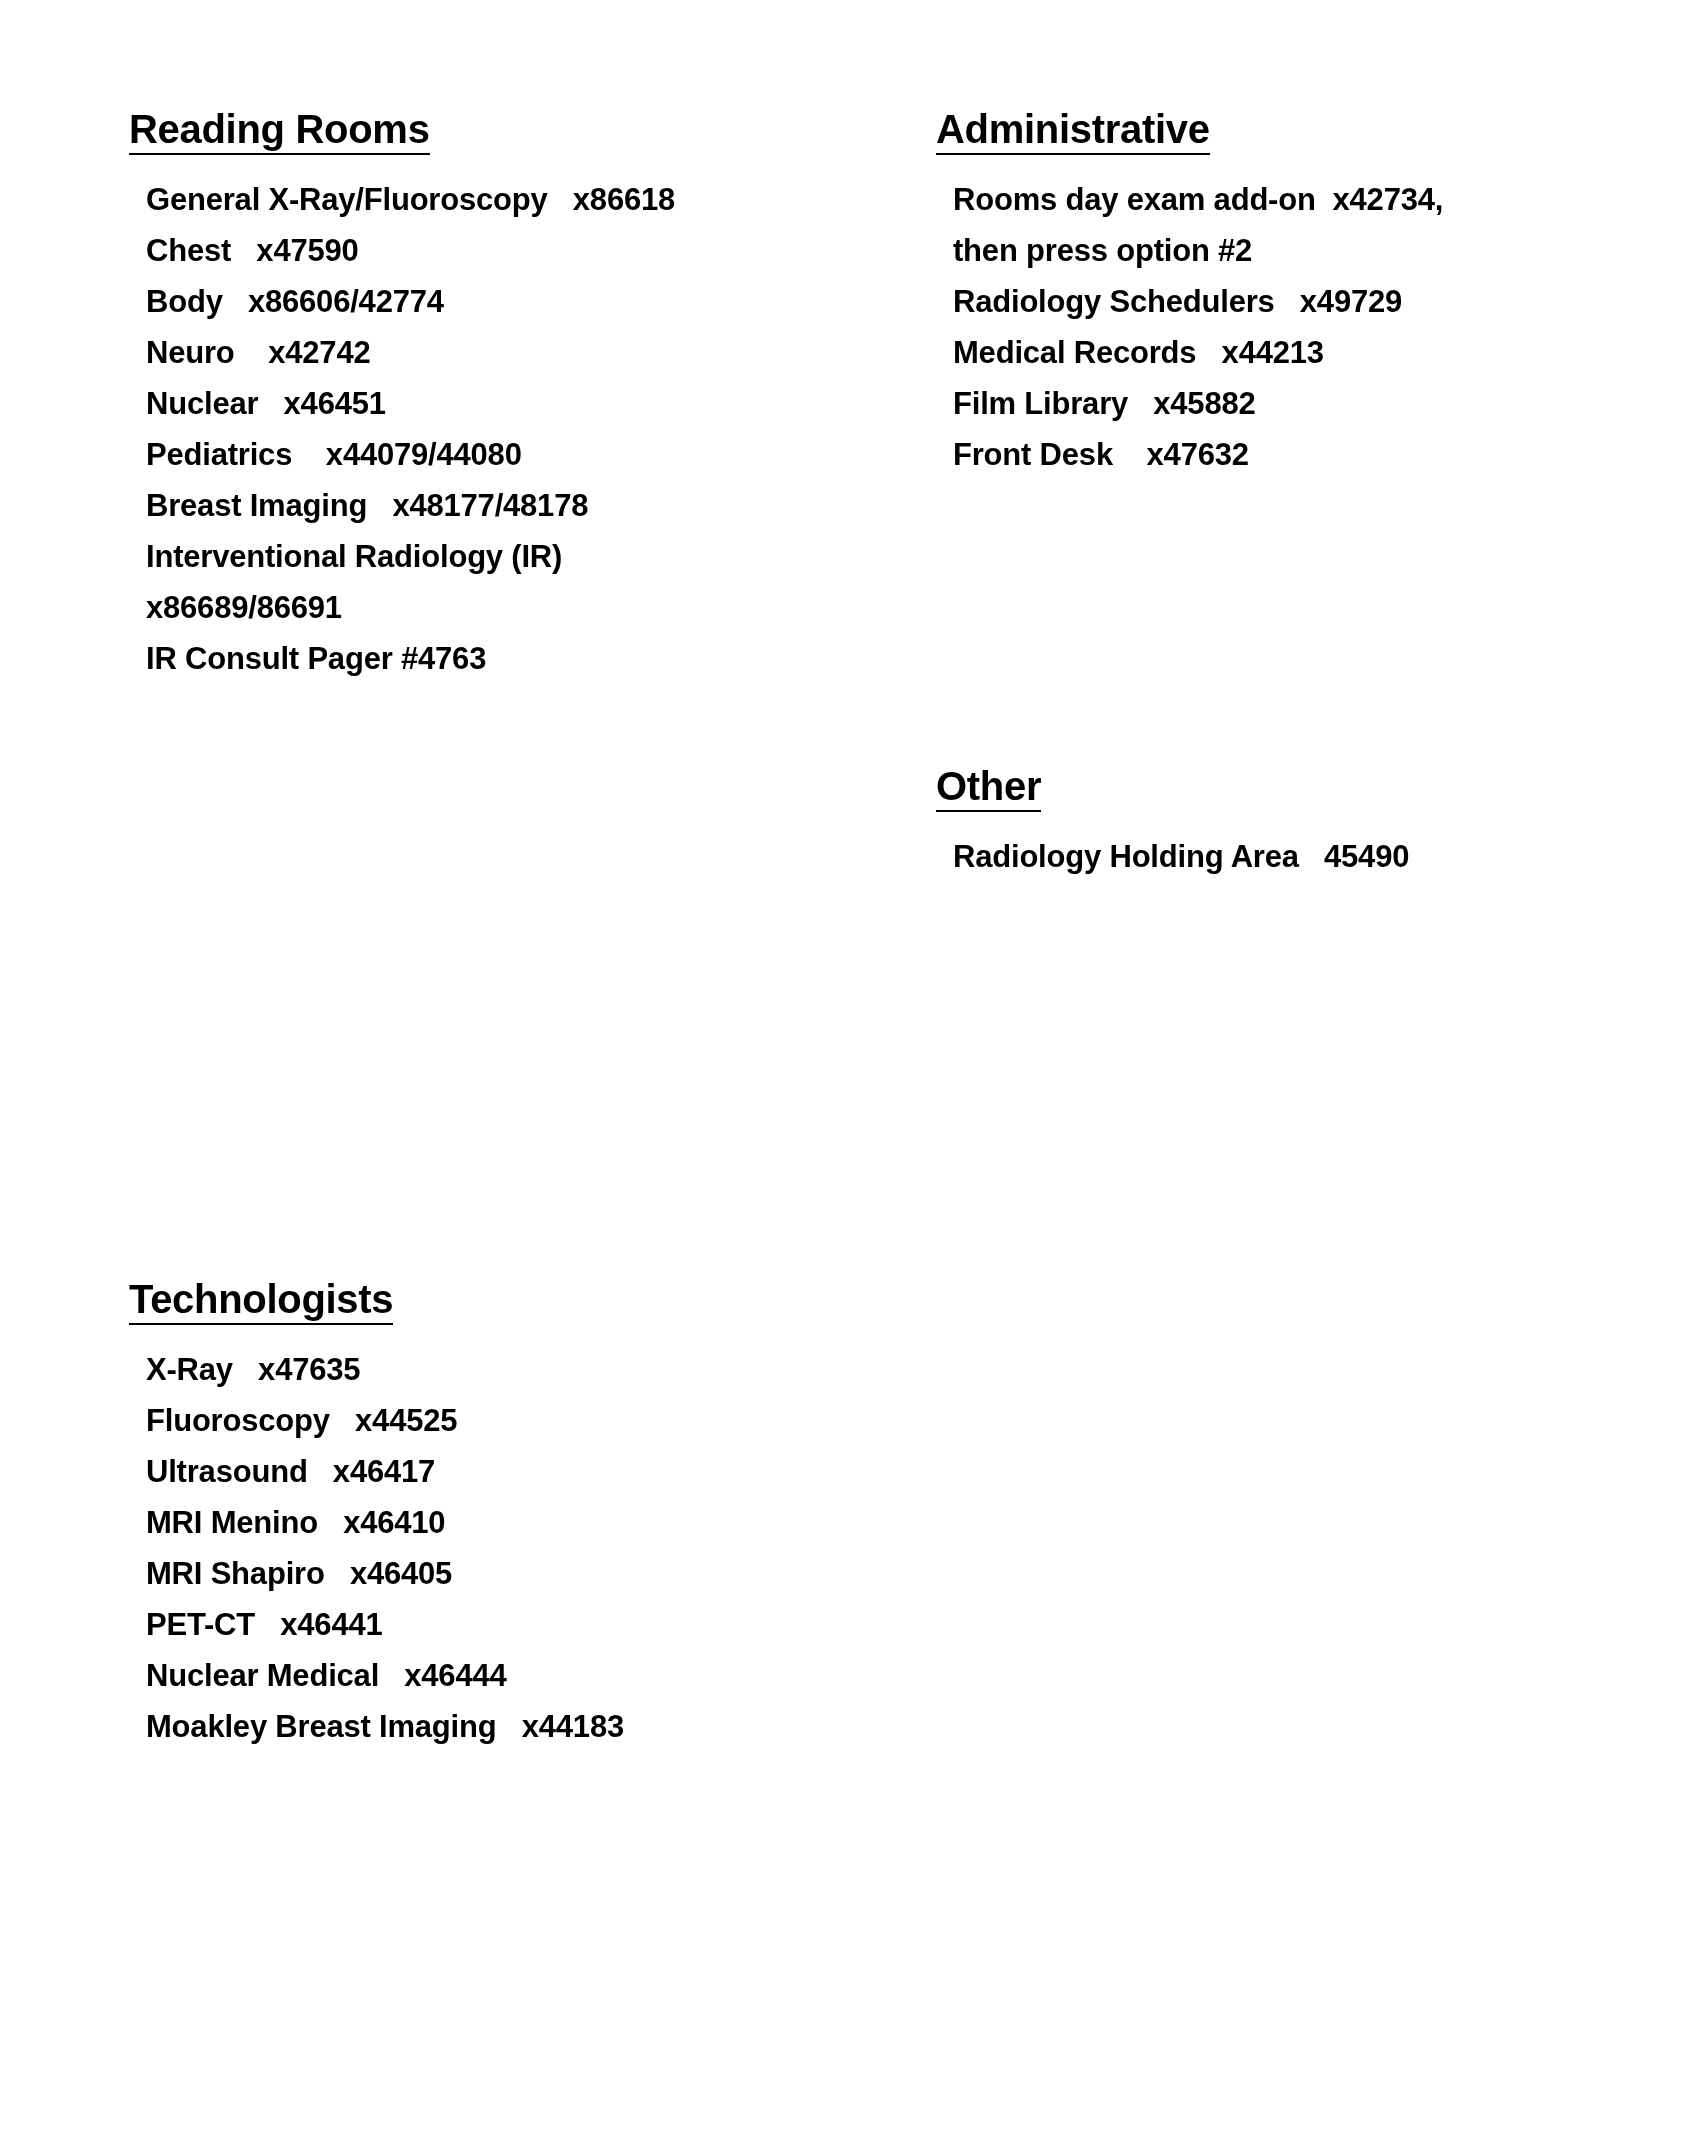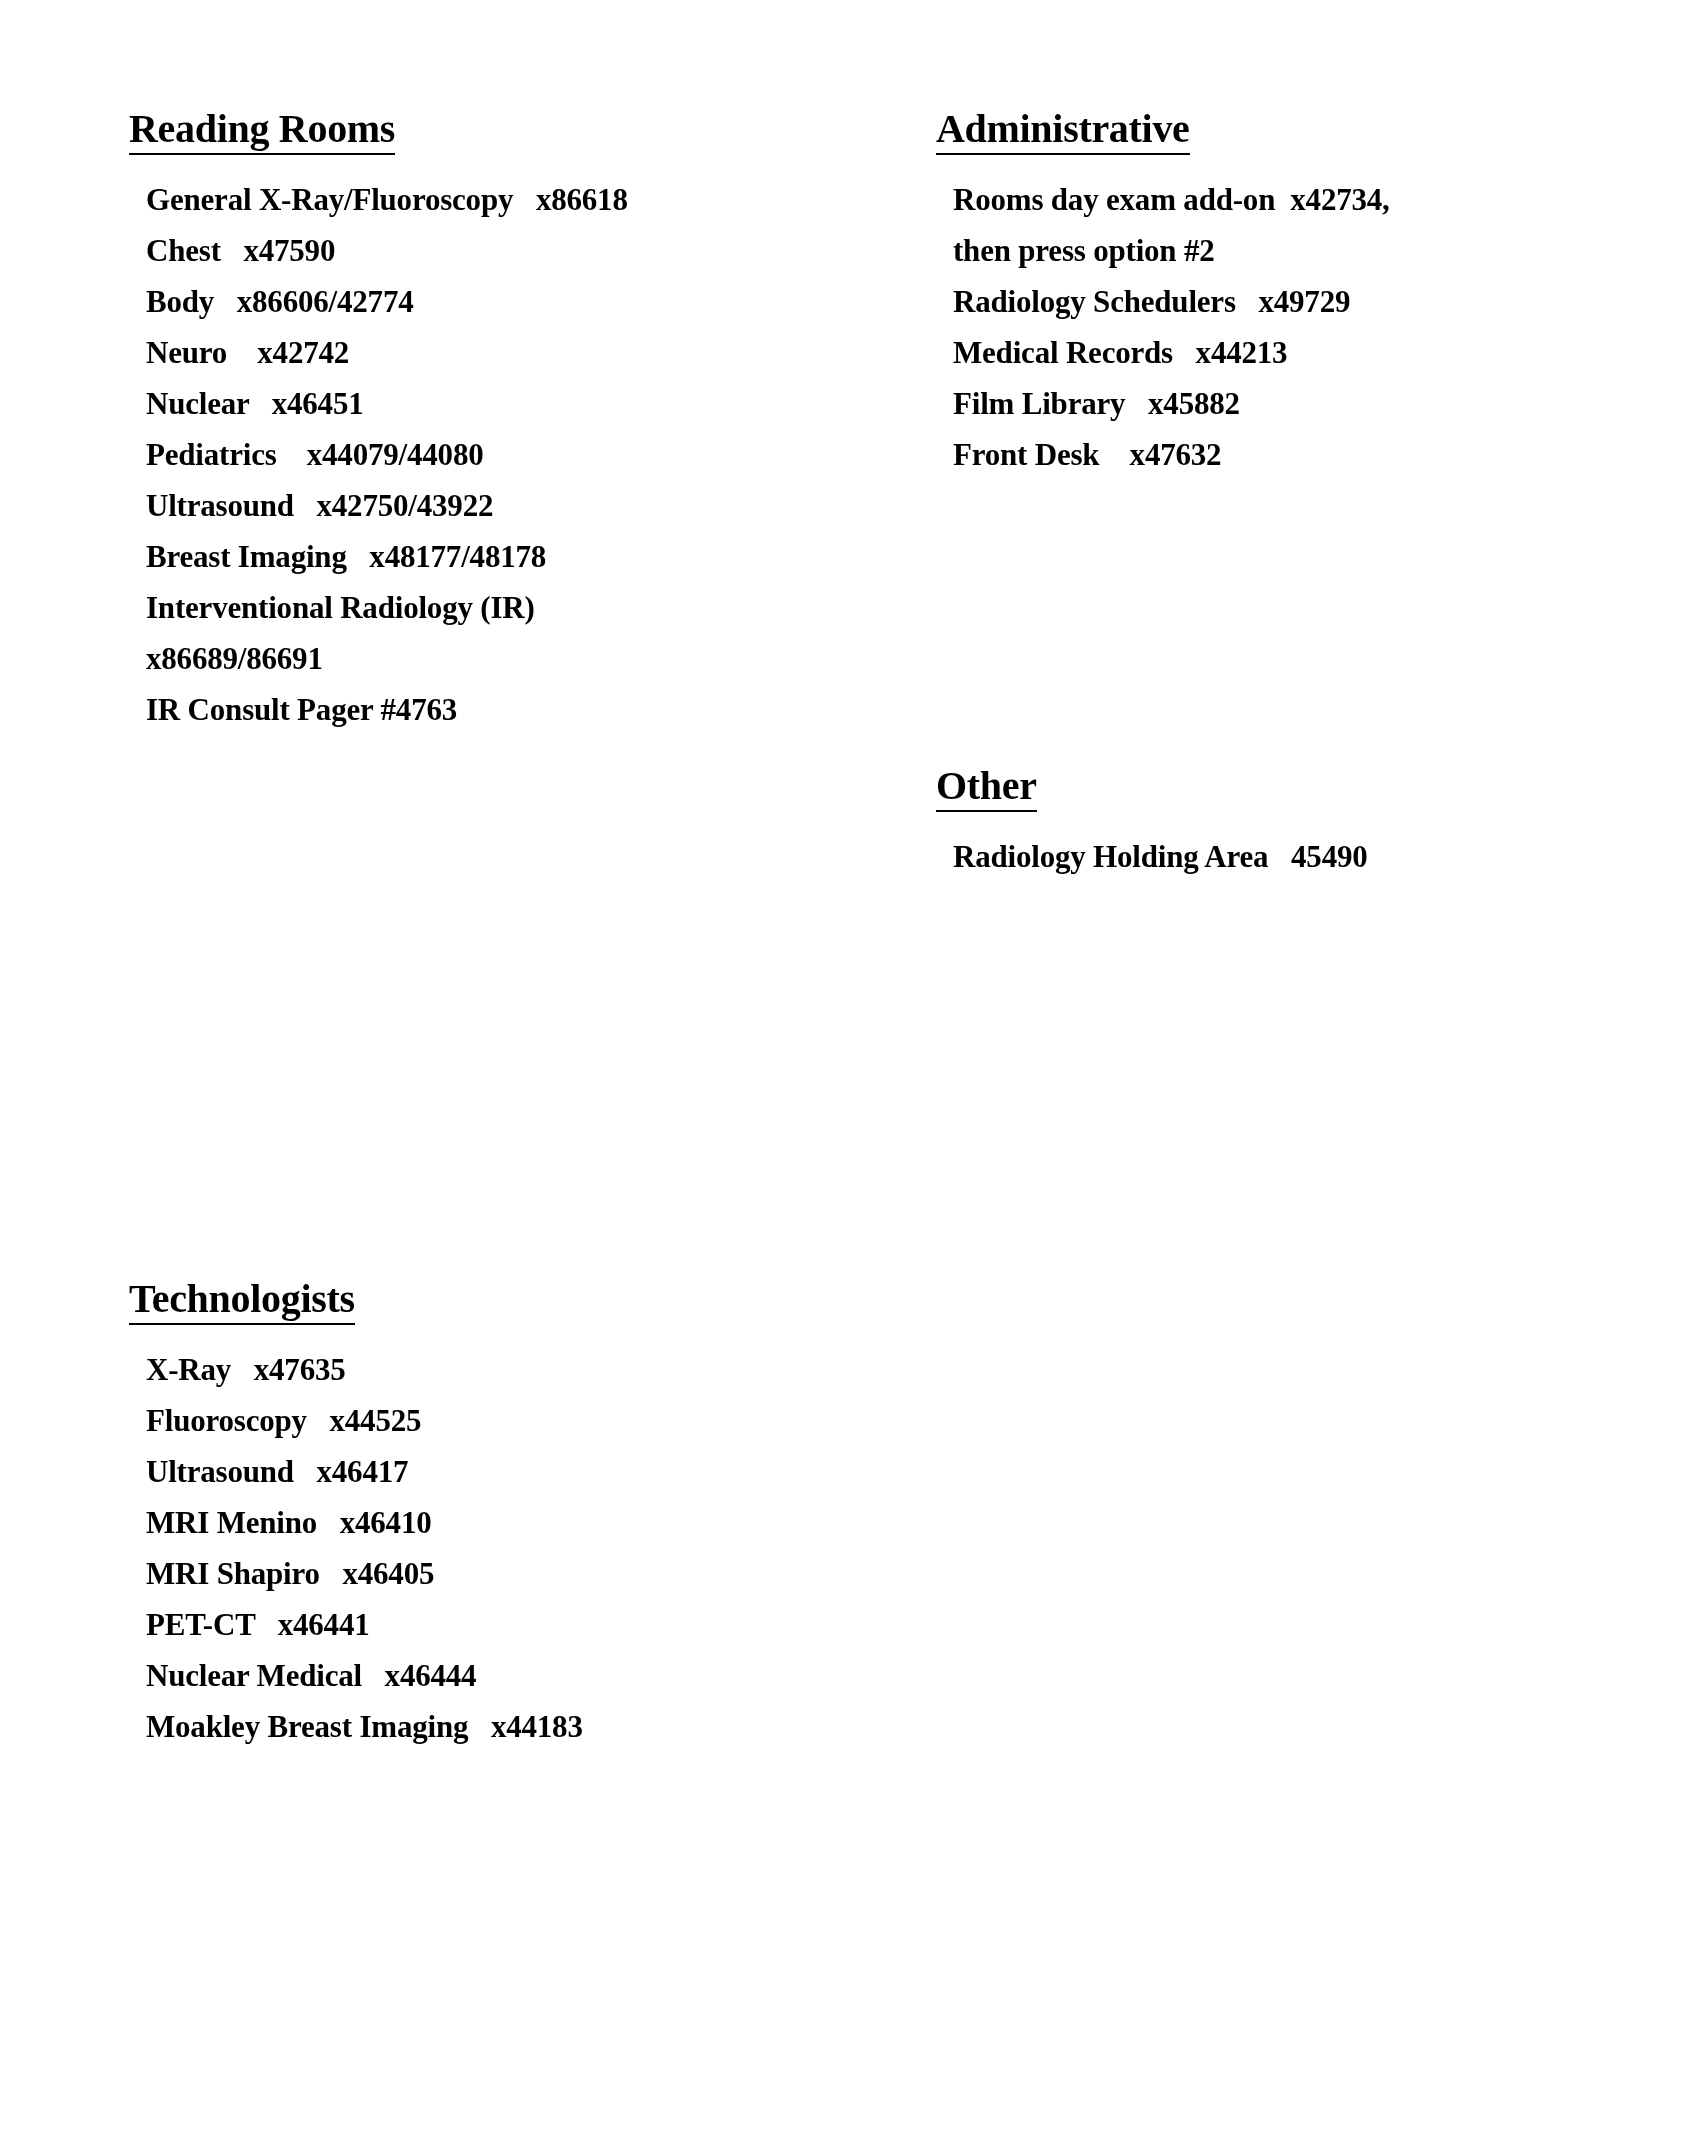--- a/index.html
+++ b/index.html
@@ -16,21 +16,20 @@
     overflow: hidden;
   }
   .page {
     position: relative;
     width: 1707px;
     height: 2155px;
     box-sizing: border-box;
   }
   .col {
     position: absolute;
-    font-family: Liberation Serif, serif;
   }
   .col-left-top {
     left: 129px;
     top: 107px;
     width: 673px;
   }
   .col-right-top {
     left: 936px;
     top: 107px;
     width: 691px;
@@ -75,21 +74,20 @@
 
   <div class="col col-left-top">
     <div class="section-title">Reading Rooms</div>
     <ul class="entries">
       <li class="entry">General X-Ray/Fluoroscopy   x86618</li>
       <li class="entry">Chest   x47590</li>
       <li class="entry">Body   x86606/42774</li>
       <li class="entry">Neuro    x42742</li>
       <li class="entry">Nuclear   x46451</li>
       <li class="entry">Pediatrics    x44079/44080</li>
-      <li class="entry">Ultrasound   x42750/43922</li>
       <li class="entry">Breast Imaging   x48177/48178</li>
       <li class="entry">Interventional Radiology (IR)</li>
       <li class="entry">x86689/86691</li>
       <li class="entry">IR Consult Pager #4763</li>
     </ul>
   </div>
 
   <div class="col col-right-top">
     <div class="section-title">Administrative</div>
     <ul class="entries">

